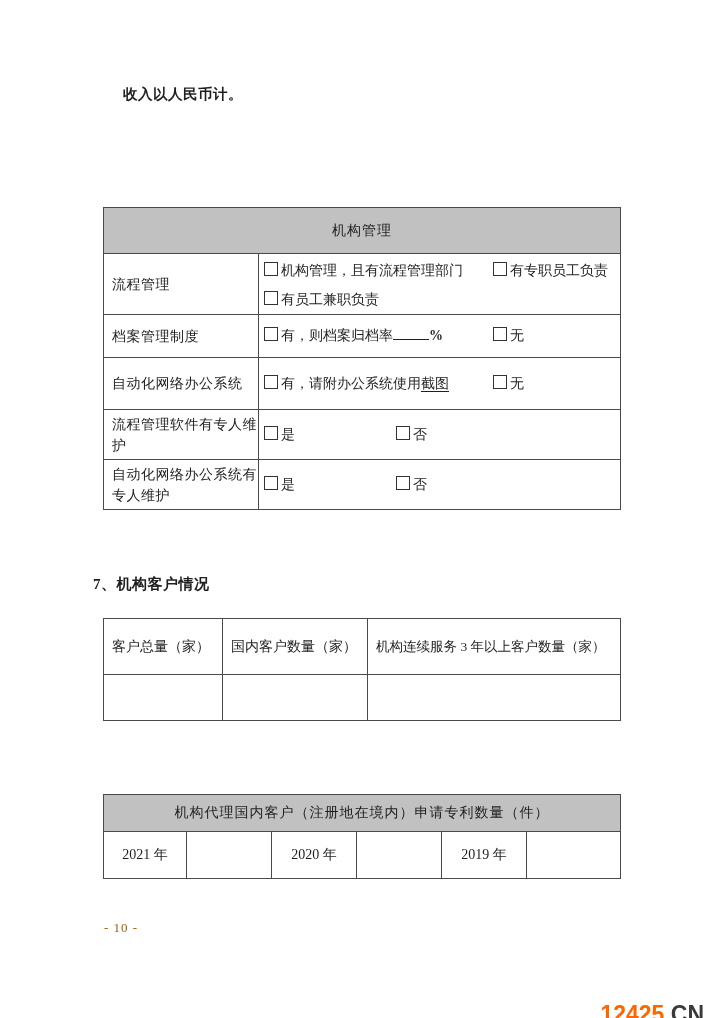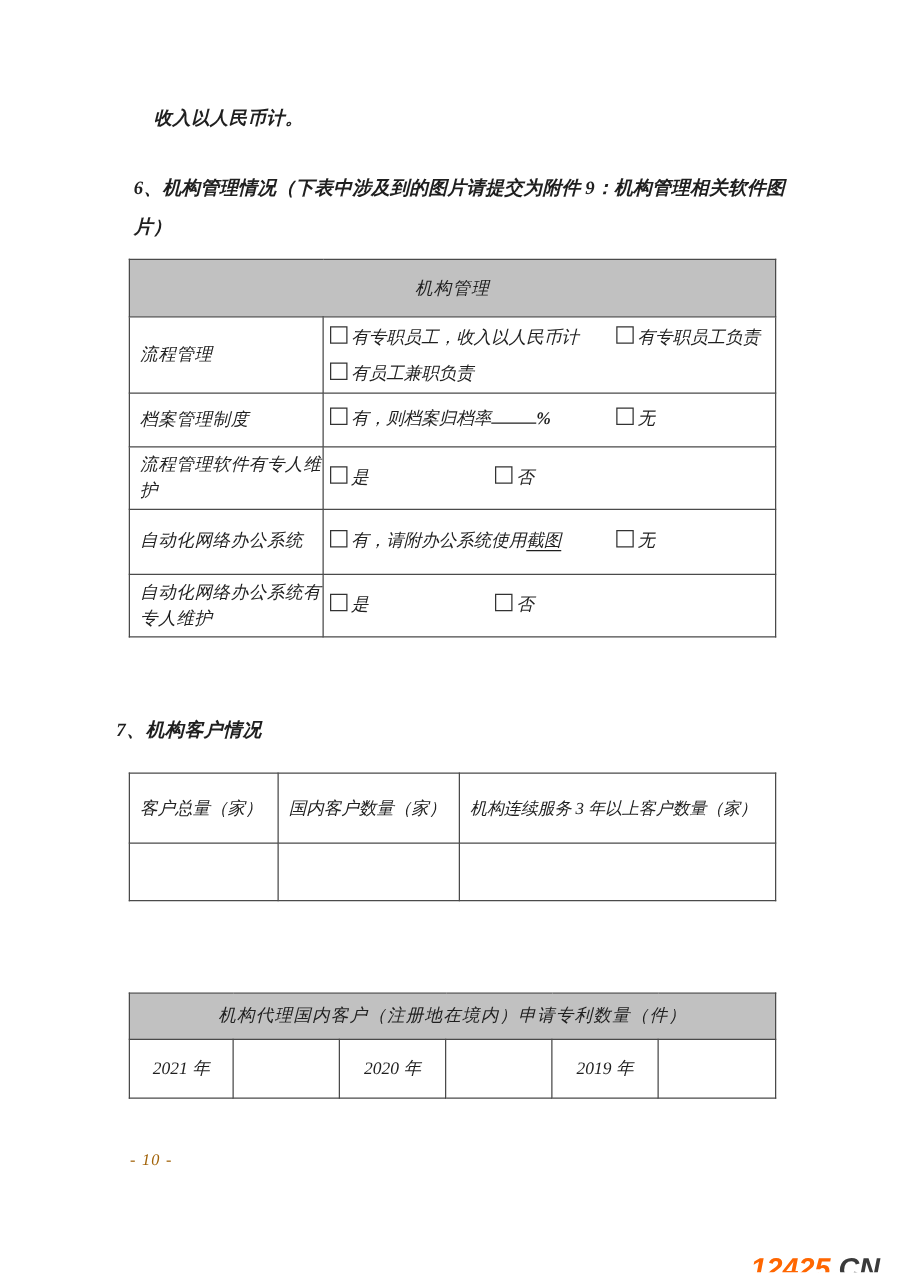--- a/index.html
+++ b/index.html
@@ -3,21 +3,20 @@
 <meta charset="utf-8">
 <style>
   html,body{margin:0;padding:0;background:#fff;}
   .page{
     position:relative;
     width:720px;height:1018px;
     background:#ffffff;
     font-family:"Liberation Serif","DejaVu Serif",serif;
     color:#1f1f1f;
     overflow:hidden;
-    font-style:italic;
   }
   .intro{
     position:absolute;left:123px;top:85px;
     font-size:14.5px;font-weight:600;letter-spacing:0.5px;
   }
   .h6{
     position:absolute;left:107px;top:136px;width:524px;
     font-size:15px;line-height:31px;font-weight:600;letter-spacing:0.2px;
   }
   .h6 .em{font-weight:800;}
@@ -78,53 +77,52 @@
   .wm-tld{color:#3a3a3a;}
   .t1 .row1 .opts{line-height:29px;padding-top:1px;}
 </style>
 </head>
 <body>
 
 <div class="page">
 
   <div class="intro">收入以人民币计。</div>
 
-  <div class="h6"><span>6、机构管理情况（下表中涉及到的图片请提交为</span><span class="em">附件 9：机构管理相关软件图片</span><span class="em">）</span></div>
 
   <table class="t1">
     <colgroup>
         <col style="width:155px">
         <col style="width:362px">
       </colgroup>
     <tbody>
         <tr>
       <td class="gray" colspan="2" style="height:45px">
         <span>机构管理</span>
       </td>
     </tr>
     <tr class="row1">
       <td class="lbl" style="height:60px">流程管理</td>
       <td class="opts">
-        <div><span class="seg w229"><span class="cb"></span><span>有专职员工，收入以人民币计</span></span><span class="seg"><span class="cb"></span><span>有专职员工负责</span></span></div>
+        <div><span class="seg w229"><span class="cb"></span><span>机构管理，且有流程管理部门</span></span><span class="seg"><span class="cb"></span><span>有专职员工负责</span></span></div>
         <div><span class="seg"><span class="cb"></span><span>有员工兼职负责</span></span></div>
       </td>
     </tr>
     <tr>
       <td class="lbl" style="height:42px">档案管理制度</td>
       <td class="opts"><span class="seg w229"><span class="cb"></span><span>有，则档案归档率</span><span class="blankline"></span><span class="pct">%</span></span><span class="seg"><span class="cb"></span><span>无</span></span>
       </td>
     </tr>
     <tr>
-      <td class="lbl" style="height:49px">流程管理软件有专人维护</td>
-      <td class="opts"><span class="seg w132"><span class="cb"></span><span>是</span></span><span class="seg"><span class="cb"></span><span>否</span></span>
+      <td class="lbl" style="height:51px">自动化网络办公系统</td>
+      <td class="opts"><span class="seg w229"><span class="cb"></span><span>有，请附办公系统使用</span><span class="u">截图</span></span><span class="seg"><span class="cb"></span><span>无</span></span>
       </td>
     </tr>
     <tr>
-      <td class="lbl" style="height:51px">自动化网络办公系统</td>
-      <td class="opts"><span class="seg w229"><span class="cb"></span><span>有，请附办公系统使用</span><span class="u">截图</span></span><span class="seg"><span class="cb"></span><span>无</span></span>
+      <td class="lbl" style="height:49px">流程管理软件有专人维护</td>
+      <td class="opts"><span class="seg w132"><span class="cb"></span><span>是</span></span><span class="seg"><span class="cb"></span><span>否</span></span>
       </td>
     </tr>
     <tr>
       <td class="lbl" style="height:49px">自动化网络办公系统有专人维护</td>
       <td class="opts"><span class="seg w132"><span class="cb"></span><span>是</span></span><span class="seg"><span class="cb"></span><span>否</span></span>
       </td>
     </tr>
   </tbody>
     </table>
 

